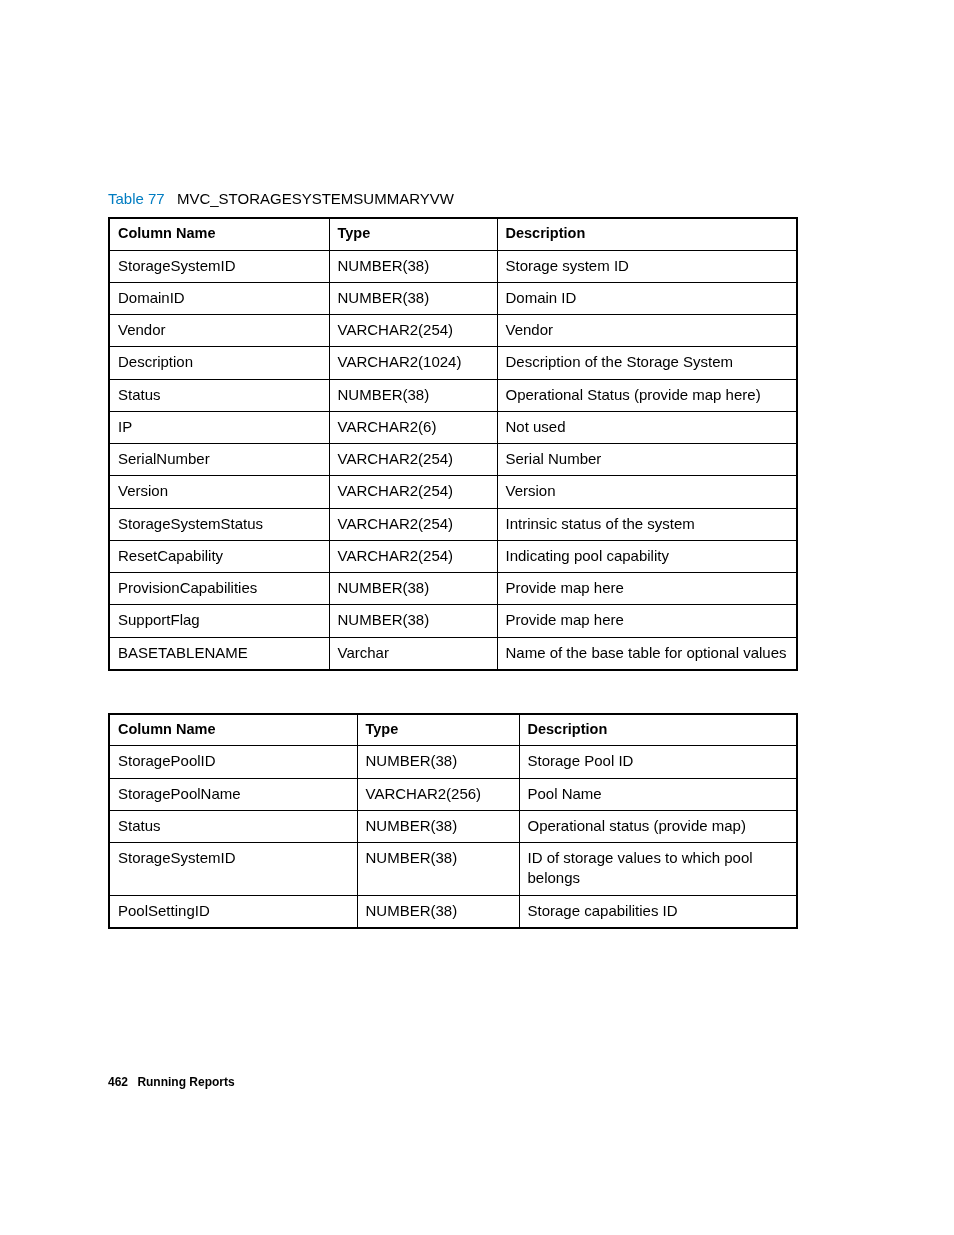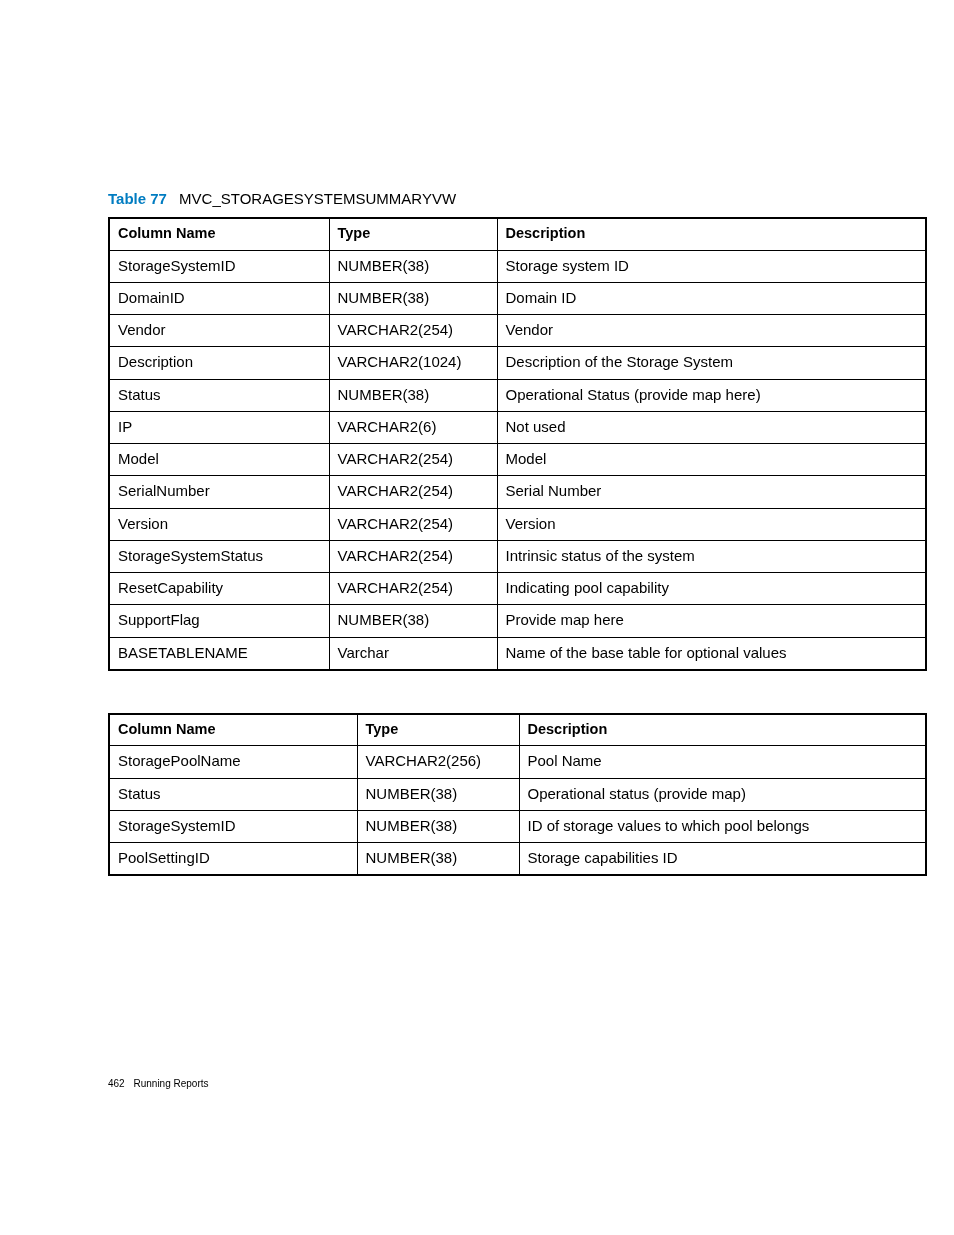--- a/index.html
+++ b/index.html
@@ -15,29 +15,29 @@
   .page {
     padding: 190px 108px 0 108px;
   }
   .table-caption {
     font-size: 15px;
     margin-bottom: 10px;
     font-weight: 400;
   }
   .table-caption .tbl-label {
     color: #007cc1;
-    font-weight: 700;
+    font-weight: 400;
     margin-right: 8px;
   }
   .table-caption .tbl-title {
     color: #000;
     font-weight: 300;
   }
   table.doc-table {
-    width: 819px;
+    width: 690px;
     border-collapse: collapse;
     border: 2px solid #000;
     font-size: 15px;
     font-weight: 300;
     margin-bottom: 42px;
   }
   table.doc-table th,
   table.doc-table td {
     border: 1px solid #000;
     padding: 5px 8px 6px 8px;
@@ -56,22 +56,22 @@
 
   table.doc-table.t2 th:nth-child(1),
   table.doc-table.t2 td:nth-child(1) { width: 248px; }
   table.doc-table.t2 th:nth-child(2),
   table.doc-table.t2 td:nth-child(2) { width: 162px; }
 
   .footer {
     position: absolute;
     left: 108px;
     bottom: 146px;
-    font-size: 10px;
-    font-weight: 400;
+    font-size: 12px;
+    font-weight: 700;
   }
   .footer .pg { margin-right: 6px; }
 </style>
 </head>
 <body>
 
 <div class="page">
 
   <div class="table-caption">
     <span class="tbl-label">Table 77</span>
@@ -110,43 +110,43 @@
           <td>Status</td>
           <td>NUMBER(38)</td>
           <td>Operational Status (provide map here)</td>
         </tr>
         <tr>
           <td>IP</td>
           <td>VARCHAR2(6)</td>
           <td>Not used</td>
         </tr>
         <tr>
-          <td>Model</td>
-          <td>VARCHAR2(254)</td>
-          <td>Model</td>
-        </tr>
-        <tr>
           <td>SerialNumber</td>
           <td>VARCHAR2(254)</td>
           <td>Serial Number</td>
         </tr>
         <tr>
           <td>Version</td>
           <td>VARCHAR2(254)</td>
           <td>Version</td>
         </tr>
         <tr>
           <td>StorageSystemStatus</td>
           <td>VARCHAR2(254)</td>
           <td>Intrinsic status of the system</td>
         </tr>
         <tr>
           <td>ResetCapability</td>
           <td>VARCHAR2(254)</td>
           <td>Indicating pool capability</td>
+        </tr>
+        <tr>
+          <td>ProvisionCapabilities</td>
+          <td>NUMBER(38)</td>
+          <td>Provide map here</td>
         </tr>
         <tr>
           <td>SupportFlag</td>
           <td>NUMBER(38)</td>
           <td>Provide map here</td>
         </tr>
         <tr>
           <td>BASETABLENAME</td>
           <td>Varchar</td>
           <td>Name of the base table for optional values</td>
@@ -157,20 +157,25 @@
   <table class="doc-table t2">
     <thead>
       <tr>
         <th>Column Name</th>
         <th>Type</th>
         <th>Description</th>
       </tr>
     </thead>
     <tbody>
         <tr>
+          <td>StoragePoolID</td>
+          <td>NUMBER(38)</td>
+          <td>Storage Pool ID</td>
+        </tr>
+        <tr>
           <td>StoragePoolName</td>
           <td>VARCHAR2(256)</td>
           <td>Pool Name</td>
         </tr>
         <tr>
           <td>Status</td>
           <td>NUMBER(38)</td>
           <td>Operational status (provide map)</td>
         </tr>
         <tr>

